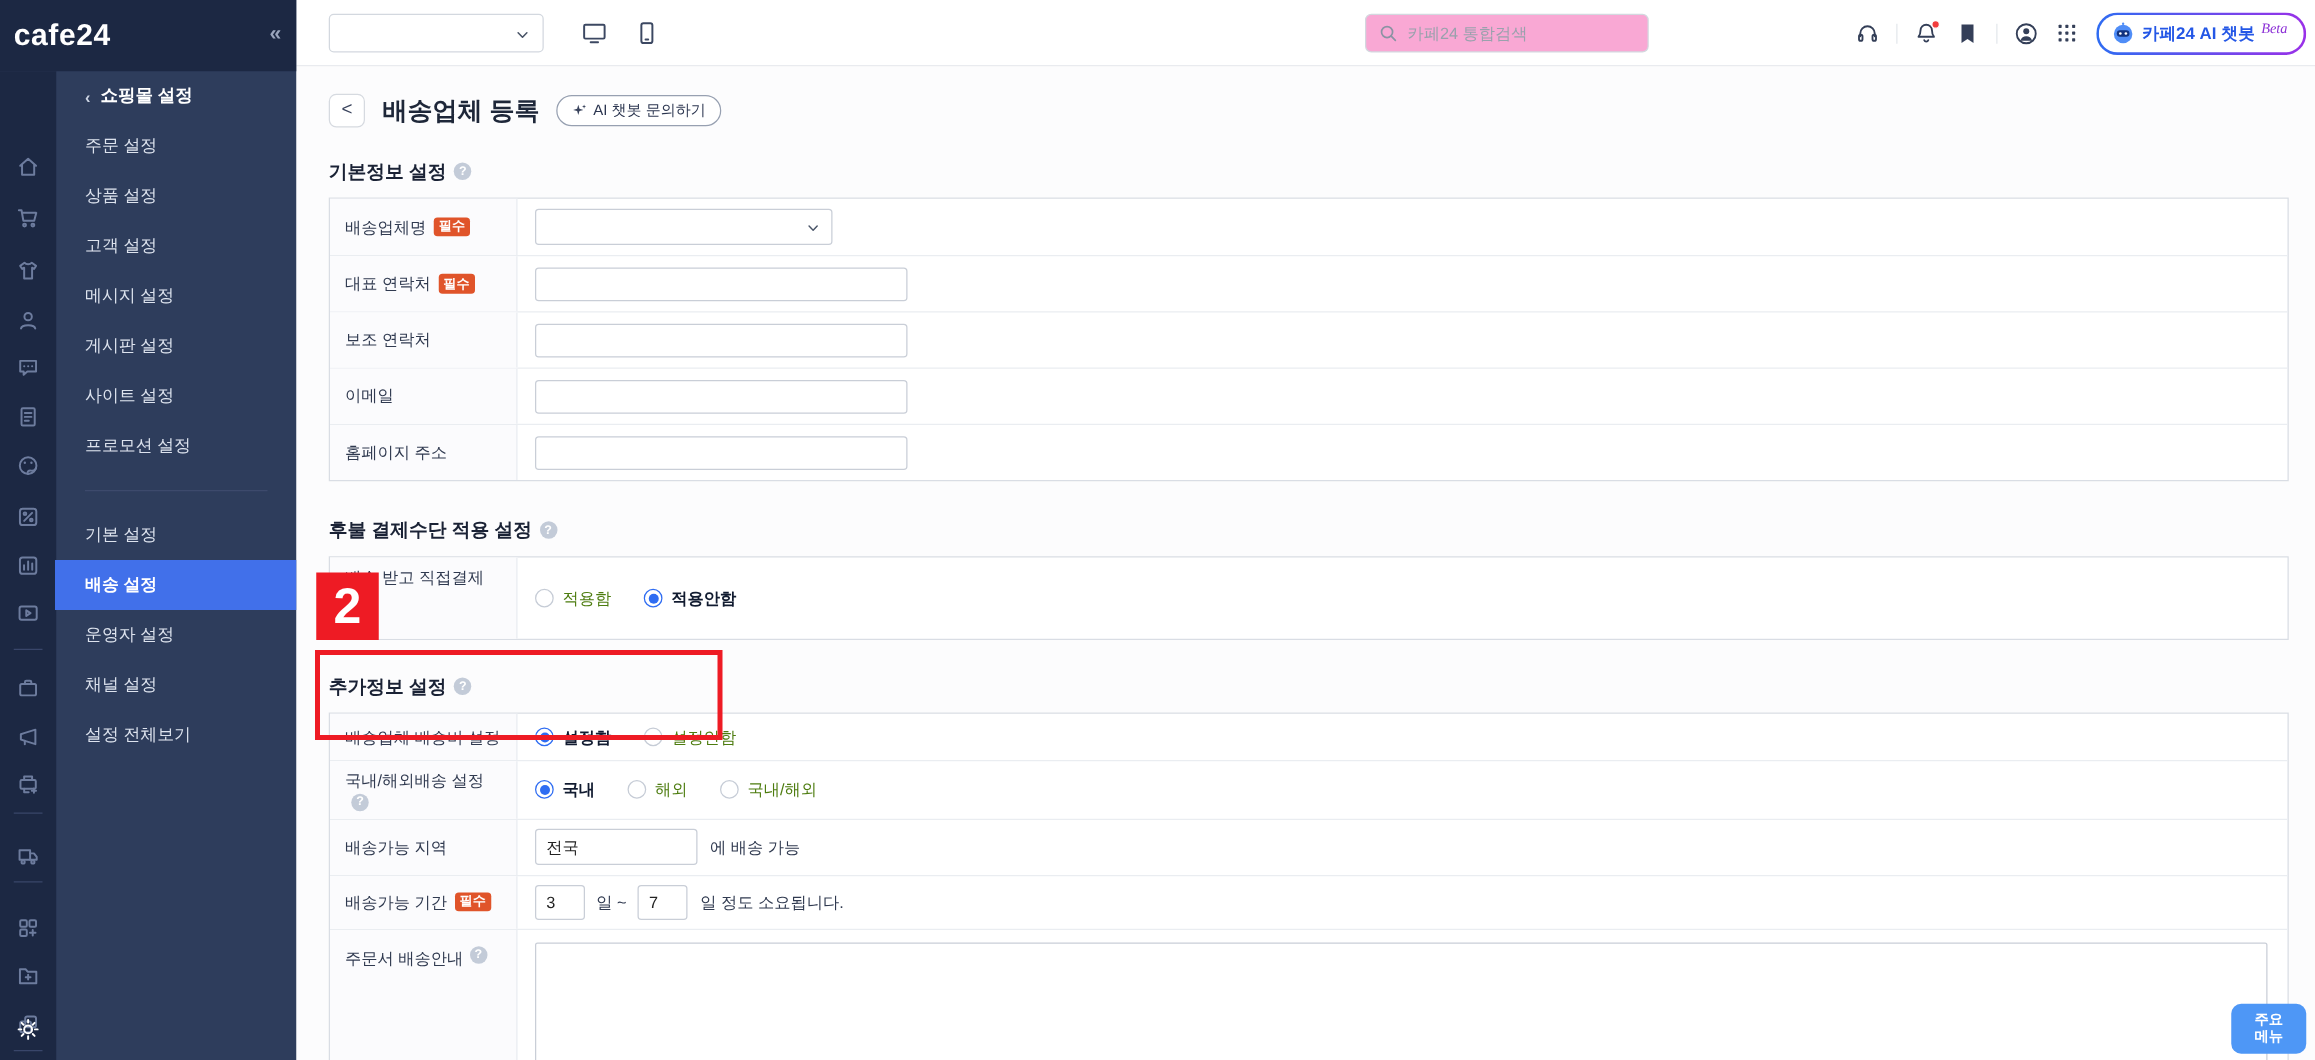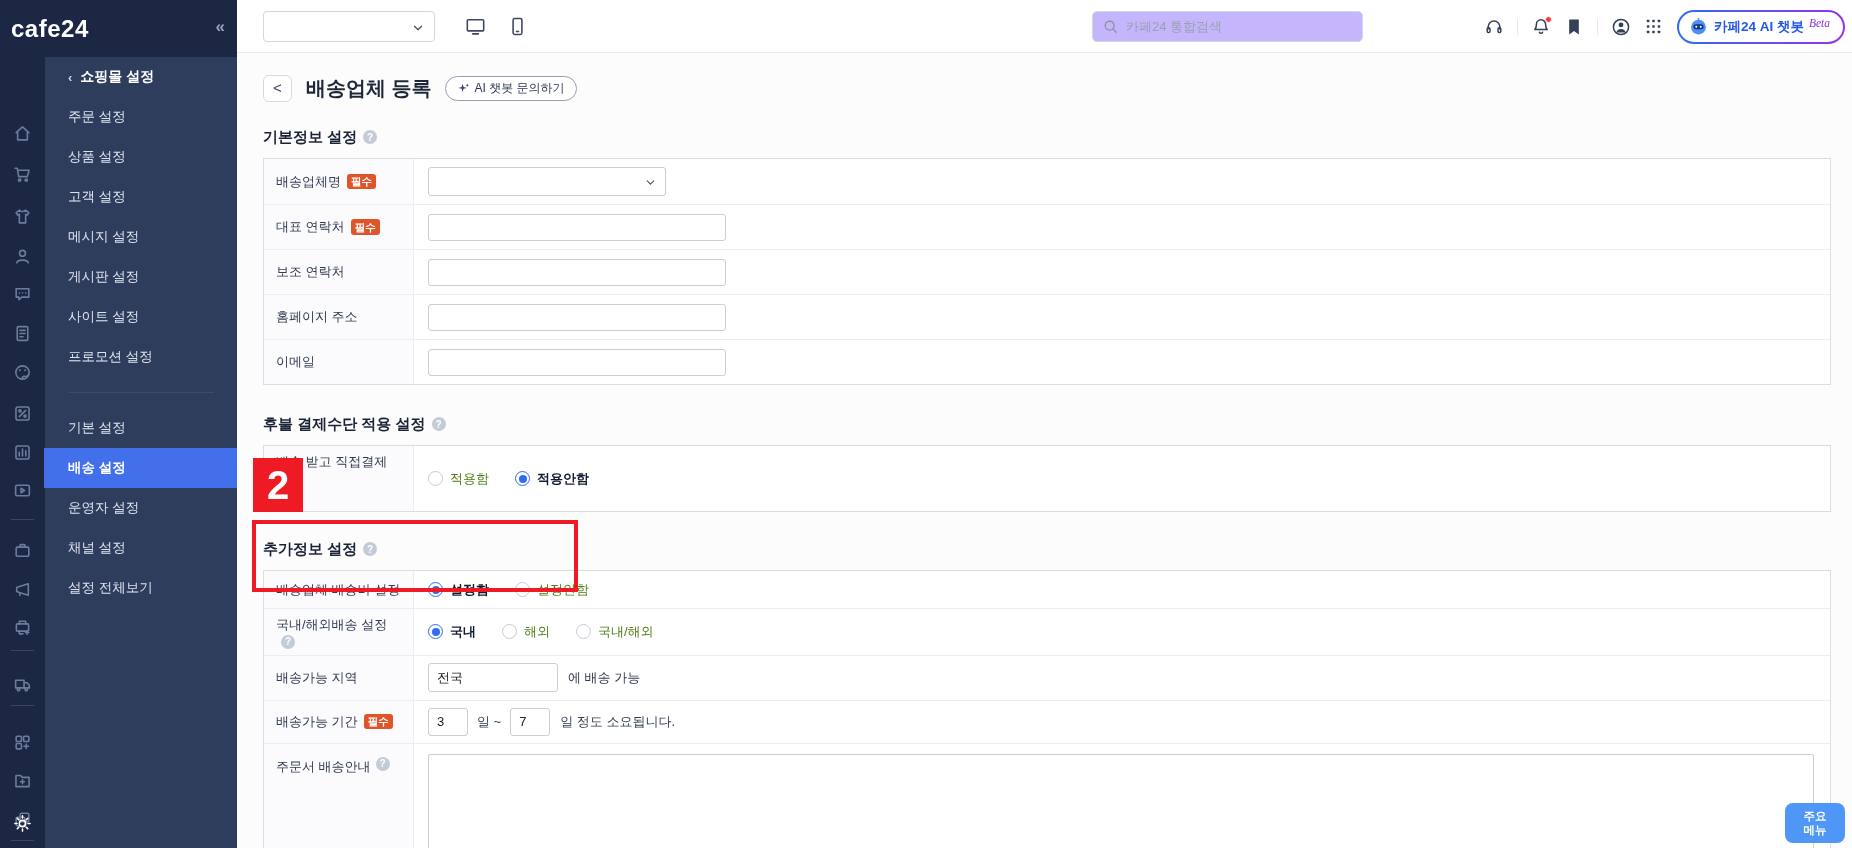--- a/index.html
+++ b/index.html
@@ -26,21 +26,21 @@
   .m-item.active { background:#4170ea; color:#fff; font-weight:bold; margin-left:-1px; padding-left:24px; }
   .m-div { height:1px; background:#3d4a6c; margin:15px 23px 15px 23px; }
 
   
   .topbar { position:absolute; left:237px; top:0; width:1615px; height:53px; background:#fff; border-bottom:1px solid #e9ebef; z-index:5; }
   .tb-left { position:absolute; left:26px; top:0; height:53px; display:flex; align-items:center; }
   .shop-select { width:172px; height:31px; border:1px solid #d3d8df; border-radius:4px; background:#fff; position:relative; cursor:pointer; }
   .shop-select .dd { position:absolute; right:9px; top:9px; color:#4a5568; }
   .tb-ic { width:21px; height:21px; color:#3c4862; cursor:pointer; }
   .tb-ic.m1 { margin-left:30px; } .tb-ic.m2 { margin-left:21px; }
-  .search { position:absolute; left:855px; top:11px; width:271px; height:31px; border:1px solid #d3d8df; border-radius:5px; display:flex; align-items:center; padding:0 9px; background:#c4b5fd; }
+  .search { position:absolute; left:855px; top:11px; width:227px; height:31px; border:1px solid #d3d8df; border-radius:5px; display:flex; align-items:center; padding:0 9px; background:#f9a8d4; }
   .search svg { color:#8b93a3; flex:none; }
   .search input { border:none; outline:none; flex:1; margin-left:7px; font-size:13px; color:#333; font-family:inherit; background:transparent; }
   .search input::placeholder { color:#9aa1ad; }
   .tb-right { position:absolute; right:7px; top:0; height:53px; display:flex; align-items:center; gap:13px; }
   .tb-right .ric { width:20px; height:20px; color:#343f58; cursor:pointer; position:relative; }
   .vd { width:1px; height:16px; background:#e4e7ec; }
   .bell-dot { position:absolute; top:-1px; right:-1px; width:7px; height:7px; border-radius:50%; background:#f23d3d; border:1px solid #fff; }
   .ai-btn { height:34px; border:2px solid transparent; border-radius:18px; display:flex; align-items:center; gap:6px; padding:0 13px 0 10px; cursor:pointer;
     background:linear-gradient(#fff,#fff) padding-box, linear-gradient(90deg,#2e6cf2,#9a30e8) border-box; }
   .ai-lbl { color:#2457e6; font-weight:bold; font-size:13.5px; white-space:nowrap; }
@@ -415,29 +415,29 @@
             <div class="t-row row-input">
               <div class="t-label">
                 <span>보조 연락처</span>
               </div>
               <div class="t-content">
                 <input class="ipt w-main" style="">
               </div>
             </div>
             <div class="t-row row-input">
               <div class="t-label">
+                <span>이메일</span>
+              </div>
+              <div class="t-content">
+                <input class="ipt w-main" style="">
+              </div>
+            </div>
+            <div class="t-row row-input">
+              <div class="t-label">
                 <span>홈페이지 주소</span>
-              </div>
-              <div class="t-content">
-                <input class="ipt w-main" style="">
-              </div>
-            </div>
-            <div class="t-row row-input">
-              <div class="t-label">
-                <span>이메일</span>
               </div>
               <div class="t-content">
                 <input class="ipt w-main" style="">
               </div>
             </div>
           </div>
         </section>
         <section class="form-sec sec-postpay">
           <h2 class="sec-title">
             <span>후불 결제수단 적용 설정</span>

